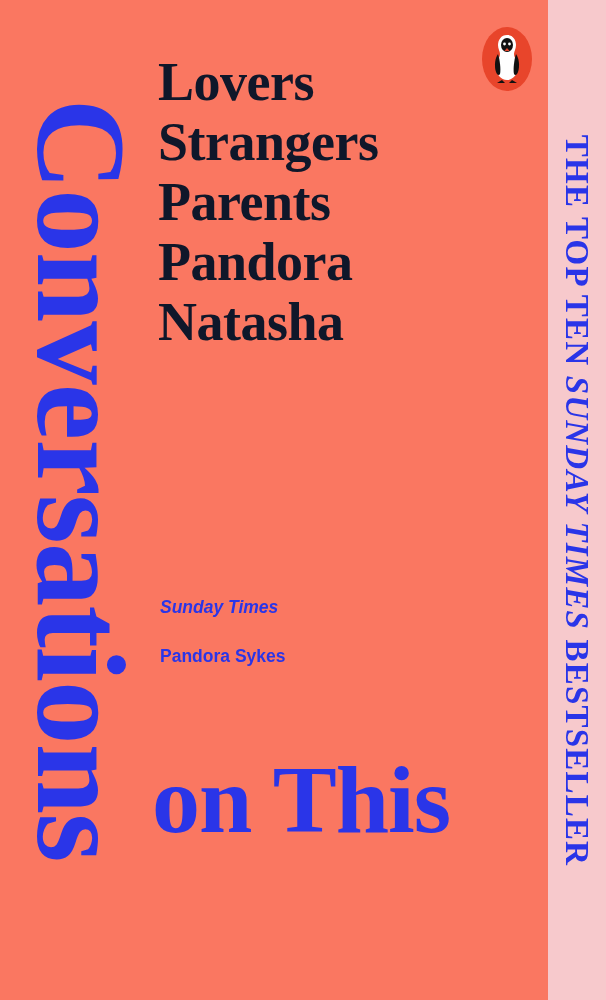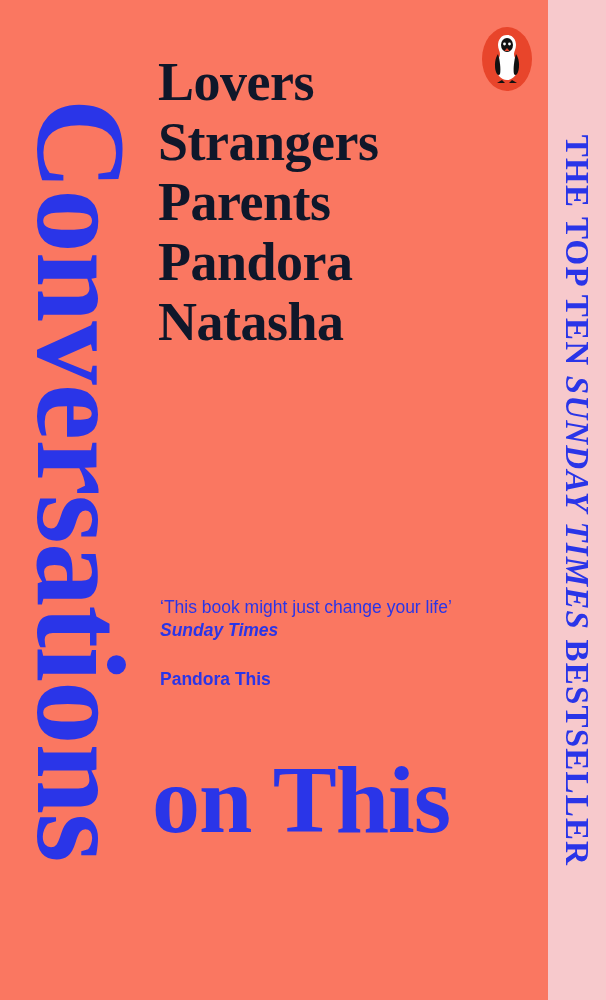--- a/index.html
+++ b/index.html
@@ -179,24 +179,23 @@
   <div class="word-list">
     <div>Lovers</div>
     <div>Strangers</div>
     <div>Parents</div>
     <div>Pandora</div>
     <div>Natasha</div>
   </div>
 
   <div class="quotes">
     <div class="quote-block">
-      <div class="quote-text">‘This book might just change your life’</div>
       <div class="quote-source italic">Sunday Times</div>
     </div>
     <div class="quote-block">
-      <div class="quote-source">Pandora This</div>
+      <div class="quote-source">Pandora Sykes</div>
     </div>
   </div>
 
   <div class="on-love">on This</div>
 
 
 </div>
 
 </body></html>

